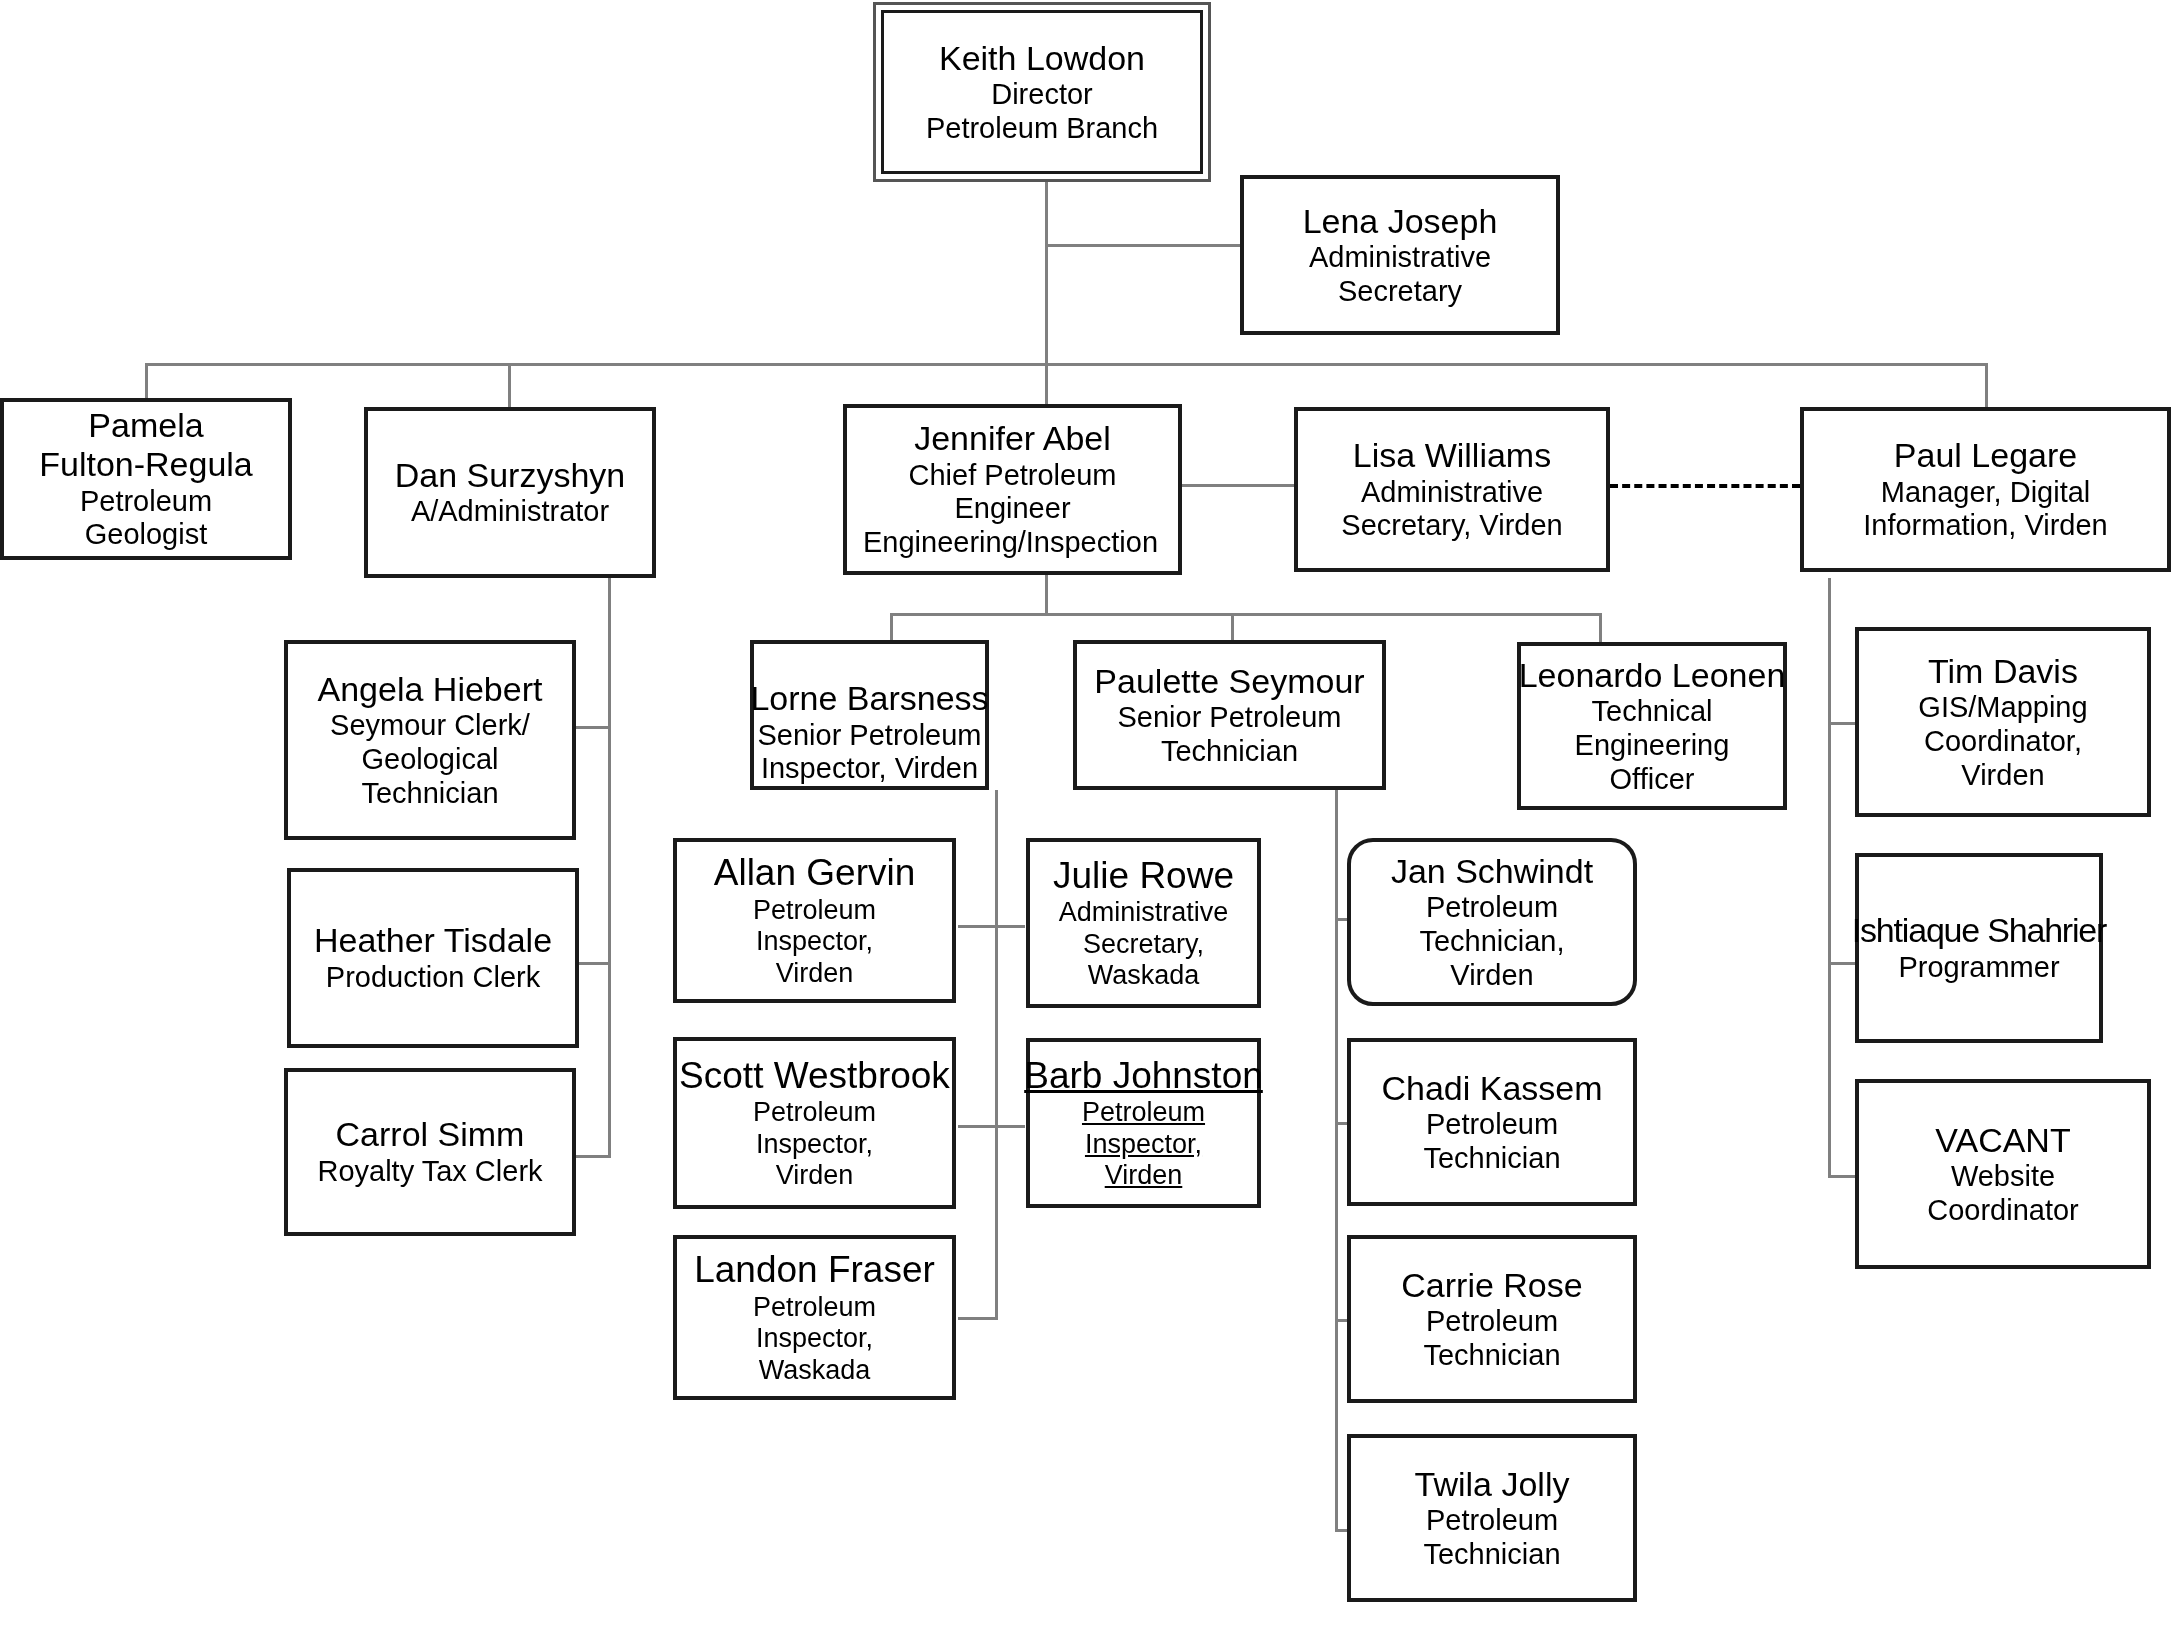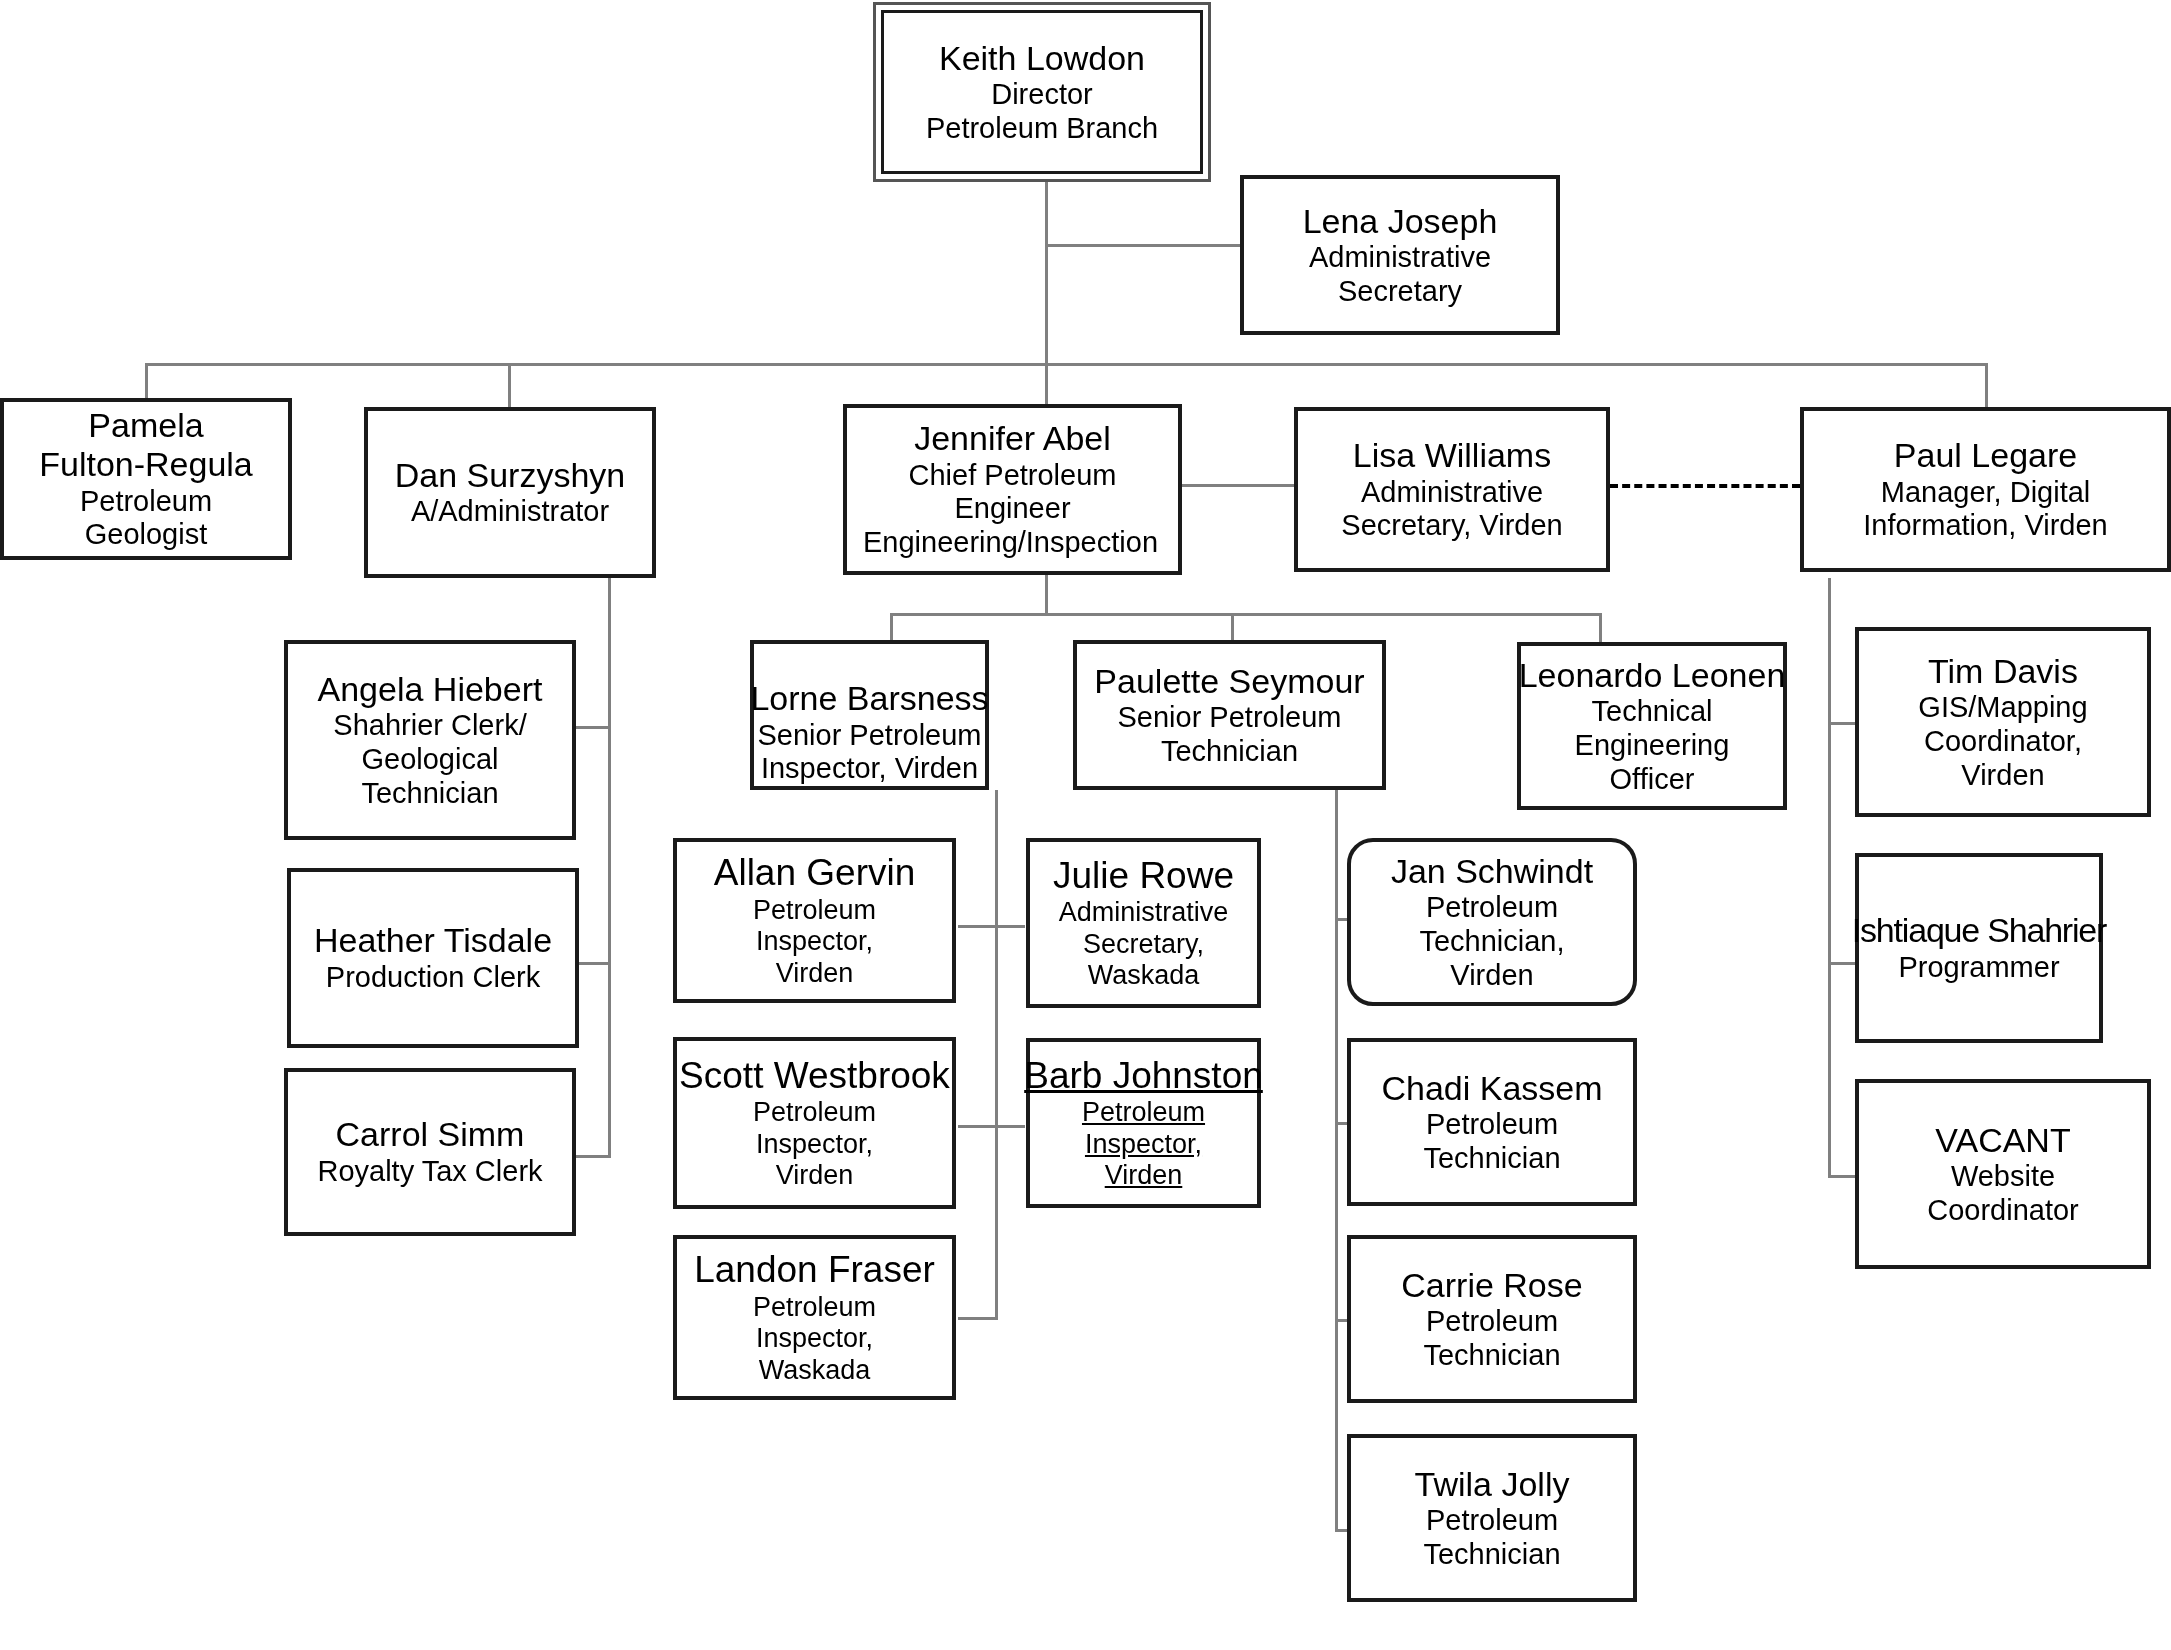--- a/index.html
+++ b/index.html
@@ -125,21 +125,21 @@
   </div>
 
   <div class="box" style="left:1800px;top:407px;width:371px;height:165px;">
     <span class="t nm">Paul Legare</span>
     <span class="t rl">Manager, Digital</span>
     <span class="t rl">Information, Virden</span>
   </div>
 
   <div class="box" style="left:284px;top:640px;width:292px;height:200px;">
     <span class="t nm">Angela Hiebert</span>
-    <span class="t rl">Shahrier Clerk/</span>
+    <span class="t rl">Seymour Clerk/</span>
     <span class="t rl">Geological</span>
     <span class="t rl">Technician</span>
   </div>
 
   <div class="box" style="left:287px;top:868px;width:292px;height:180px;">
     <span class="t nm">Heather Tisdale</span>
     <span class="t rl">Production Clerk</span>
   </div>
 
   <div class="box" style="left:284px;top:1068px;width:292px;height:168px;">

